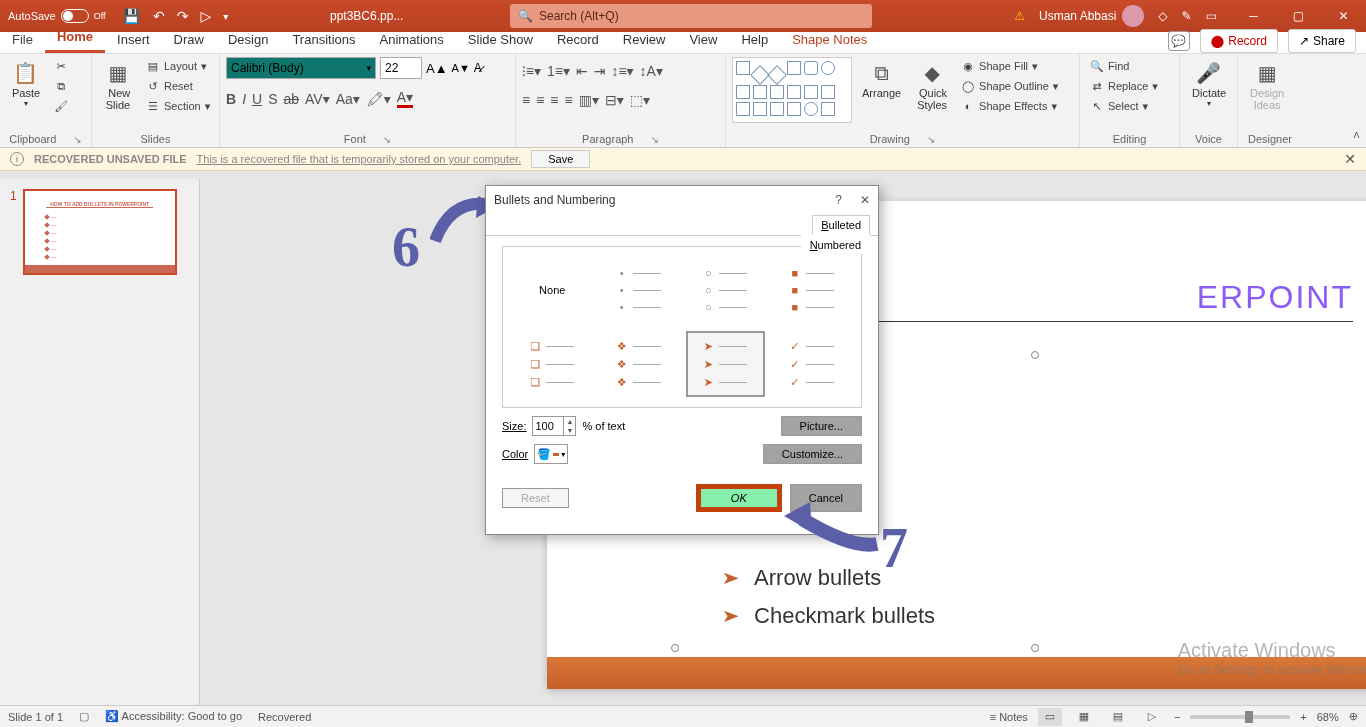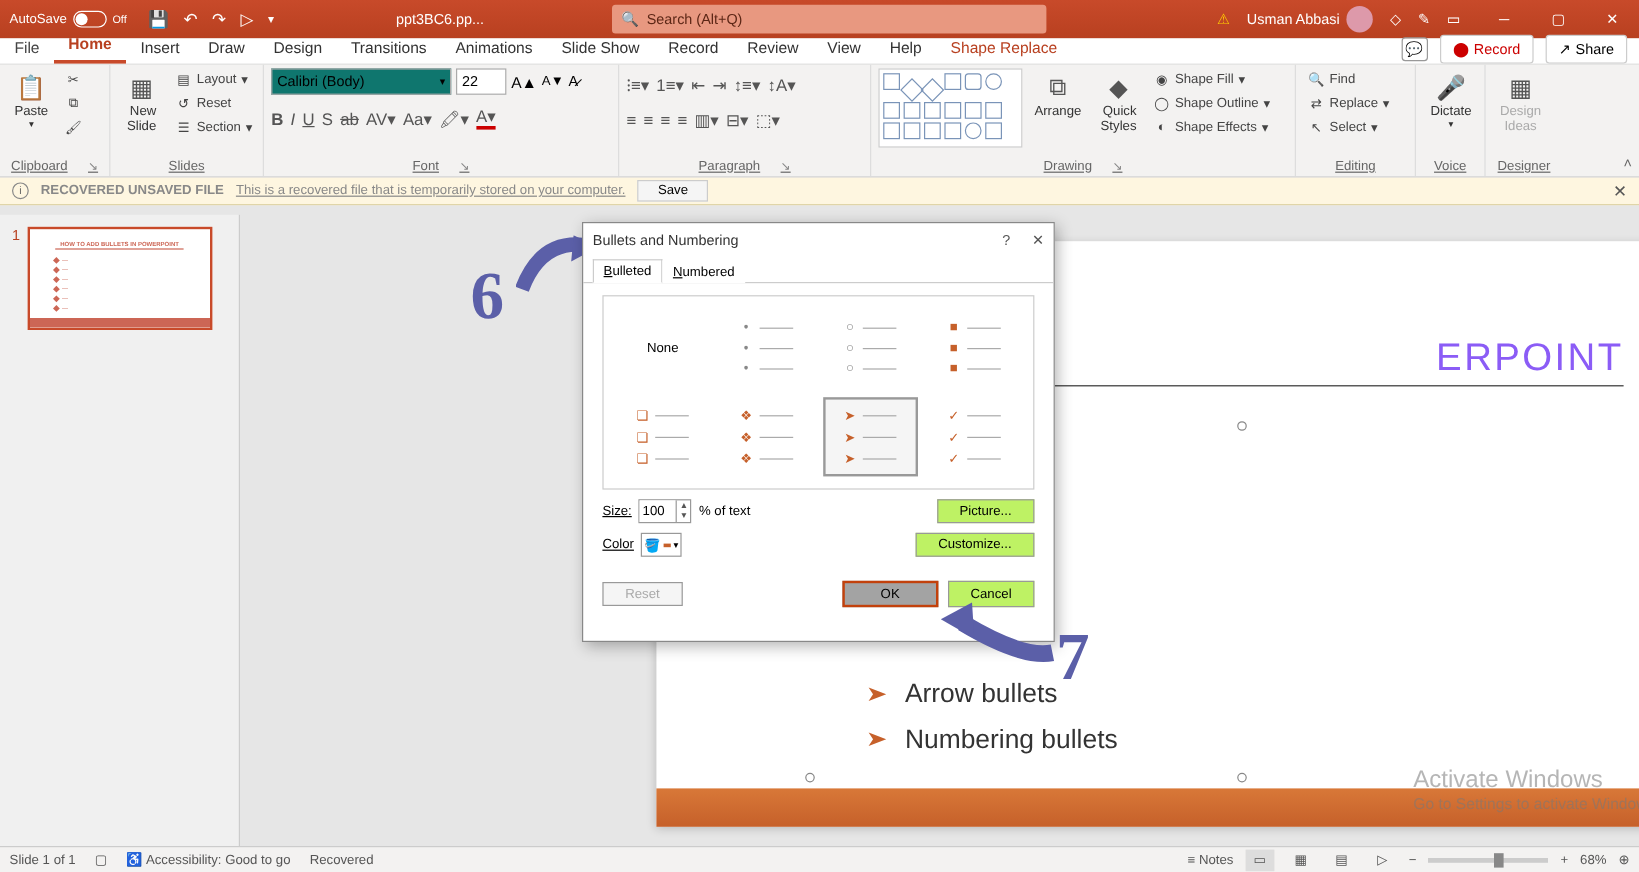--- a/index.html
+++ b/index.html
@@ -28,21 +28,21 @@
   .ribbon-tabs .tab.shape { color: #b84020; }
   .ribbon-right { position: absolute; right: 10px; display: flex; gap: 10px; align-items: center; }
   .ribbon-right .btn { font-size: 12px; padding: 4px 10px; border: 1px solid #ccc; border-radius: 3px; background:#fff; cursor:pointer; display:flex; align-items:center; gap:4px;}
   .ribbon-right .record { color: #c00; }
   .ribbon-right .comment-ic { width:22px; height:20px; border:1px solid #999; border-radius:3px; display:flex; align-items:center; justify-content:center;}
 
   
   .ribbon { height: 94px; background: #f3f2f1; display: flex; border-bottom: 1px solid #ccc; position: relative; }
   .group { border-right: 1px solid #ddd; display: flex; flex-direction: column; padding: 3px 6px 2px 6px; }
   .group .controls { flex: 1; display: flex; align-items: flex-start; gap: 4px; }
-  .group .label { font-size: 11px; color: #666; text-align: center; padding-top: 2px; display:flex; justify-content:center; align-items:flex-end; gap:17px;text-decoration:underline;}
+  .group .label { font-size: 11px; color: #666; text-align: center; padding-top: 2px; display:flex; justify-content:center; align-items:flex-end; gap:17px;}
   .dlaunch { font-size:10px; color:#888;}
   .big-btn { display: flex; flex-direction: column; align-items: center; justify-content: center; padding: 2px 6px; font-size: 11px; color: #333; cursor: pointer; }
   .big-btn .ic { width: 28px; height: 28px; display:flex; align-items:center; justify-content:center; font-size:20px; color:#555;}
   .small-row { display: flex; flex-direction: column; gap: 2px; }
   .small-btn { display: flex; align-items: center; gap: 4px; font-size: 11px; padding: 2px 4px; cursor: pointer; color: #444; }
   .small-btn .ic { width:14px; height:14px; display:inline-flex; align-items:center; justify-content:center;}
   .font-combo { width: 150px; height: 22px; border: 1px solid #aaa; background: #0f766e; font-size: 12px; padding: 0 4px; display: flex; align-items: center; justify-content: space-between; }
   .size-combo { width: 42px; height: 22px; border: 1px solid #aaa; background: #fff; font-size: 12px; padding: 0 4px; display: flex; align-items: center; }
   .icon-strip { display:flex; gap:6px; padding-top:4px; align-items:center;}
   .icon-strip span { font-size:14px; color:#555; cursor:pointer;}
@@ -80,43 +80,43 @@
   .slide .arrbullet { color:#c6602a; font-size:18px; transform:scaleX(1.2);}
   .slide .bottombar { position:absolute; bottom:0; left:0; right:0; height:32px; background:linear-gradient(to bottom,#d87838,#c6602a);}
   .activate { position:absolute; right:30px; bottom:12px; color:rgba(120,120,120,0.55); text-align:left;}
   .activate .h { font-size:20px;}
   .activate .s { font-size:13px;}
 
   
   .dialog-back { position: absolute; left: 485px; top: 185px; width: 394px; height: 350px; background: #fff; border: 1px solid #888; box-shadow: 3px 3px 12px rgba(0,0,0,0.3); z-index: 100; }
   .dlg-title { height: 28px; display: flex; align-items: center; justify-content: space-between; padding: 0 8px; font-size: 12px; color: #333; }
   .dlg-title .right-controls { display:flex; gap:18px; color:#555;}
-  .dlg-tabs { display: flex; padding: 0 8px; border-bottom: 1px solid #ccc; height: 22px; align-items:flex-end;}
+  .dlg-tabs { display: flex; padding: 0 8px; border-bottom: 1px solid #ccc; height: 22px; align-items:flex-end;flex-direction:column;}
   .dlg-tab { padding: 3px 8px; font-size: 11px; border: 1px solid transparent; border-bottom:none; cursor: pointer; position:relative; top:1px; background:#fff;}
   .dlg-tab.active { border-color: #ccc; border-bottom: 1px solid #fff; }
   .dlg-tab u { text-decoration:underline;}
   .dlg-body { padding: 10px 16px; }
   .bullet-grid { border: 1px solid #ccc; padding: 10px; display: grid; grid-template-columns: repeat(4, 1fr); gap: 8px; }
   .bullet-opt { height: 66px; border: 1px solid transparent; display: flex; flex-direction: column; align-items: center; justify-content: center; gap: 5px; font-size: 11px; cursor: pointer; padding:4px;}
   .bullet-opt.selected { border: 2px solid #999; background:#f5f5f5;}
   .bullet-opt .brow { display:flex; align-items:center; gap:6px;}
   .bullet-opt .bmark { width:10px; text-align:center; color:#c6602a; font-size:11px;}
   .bullet-opt .bmark.gray { color:#888;}
   .bullet-opt .bline { width:28px; border-top:1px solid #aaa;}
   .dlg-row { display:flex; align-items:center; gap:6px; margin-top:8px; font-size:11px; justify-content:space-between;}
   .dlg-row .left-part { display:flex; align-items:center; gap:6px;}
   .spin { width:44px; height:20px; border:1px solid #999; display:flex;}
   .spin input { width:30px; border:none; font-size:11px; padding:0 2px; outline:none;}
   .spin .arrows { width:14px; display:flex; flex-direction:column; border-left:1px solid #999;}
   .spin .arrows div { flex:1; font-size:7px; text-align:center; line-height:9px; color:#555;}
   .color-drop { width:34px; height:20px; border:1px solid #999; display:flex; align-items:center; padding:0 2px; gap:2px;}
   .color-drop .sw { width:12px; height:3px; background:#c6602a;}
-  .dlg-btn { padding:3px 18px; border:1px solid #999; background:#bef264; font-size:11px; cursor:pointer;}
+  .dlg-btn { padding:3px 18px; border:1px solid #999; background:#a3a3a3; font-size:11px; cursor:pointer;}
   .dlg-btn.disabled { color:#aaa; background:#f5f5f5;}
-  .dlg-btn.primary { background:#a3a3a3; border:2px solid #c2410c;}
+  .dlg-btn.primary { background:#86efac; border:5px solid #c2410c;font-style:italic;}
   .dlg-footer { display:flex; justify-content:space-between; padding: 10px 16px; align-items:center;}
 
   
   .anno6 { position:absolute; left:392px; top:215px; font-size:56px; font-weight:bold; color:#5b5fa8; font-family: "Comic Sans MS", cursive; z-index:90;}
   .anno6-arrow { position:absolute; left:430px; top:196px; z-index:91;}
   .anno7 { position:absolute; left:880px; top:516px; font-size:56px; font-weight:bold; color:#5b5fa8; font-family: "Comic Sans MS", cursive; z-index:120;}
   .anno7-arrow { position:absolute; left:782px; top:494px; z-index:121;}
 
   
   .statusbar { position: absolute; bottom: 0; left: 0; right: 0; height: 22px; background: #f3f2f1; border-top: 1px solid #ccc; display: flex; align-items: center; font-size: 11px; color: #555; padding: 0 8px; justify-content: space-between; }
@@ -175,21 +175,21 @@
   <div class="tab">Insert</div>
   <div class="tab">Draw</div>
   <div class="tab">Design</div>
   <div class="tab">Transitions</div>
   <div class="tab">Animations</div>
   <div class="tab">Slide Show</div>
   <div class="tab">Record</div>
   <div class="tab">Review</div>
   <div class="tab">View</div>
   <div class="tab">Help</div>
-  <div class="tab shape">Shape Replace</div>
+  <div class="tab shape">Shape Notes</div>
   <div class="ribbon-right">
     <div class="comment-ic">💬</div>
     <div class="btn record">
         <span style="color:#c00;">⬤</span>
         <span>Record</span>
       </div>
     <div class="btn">↗ <span>Share</span></div>
   </div>
 </div>
 
@@ -424,21 +424,21 @@
         <div class="sel-handle" style="left:50%; bottom:-4px; margin-left:-4px;"></div>
 
       </div>
       <div style="position:absolute; top:356px; left:128px;">
         <div class="bullet-item">
             <span class="arrbullet">➤</span>
             <span>Arrow bullets</span>
           </div>
         <div class="bullet-item">
             <span class="arrbullet">➤</span>
-            <span>Numbering bullets</span>
+            <span>Checkmark bullets</span>
           </div>
       </div>
       <div class="bottombar"></div>
       <div class="activate">
         <div class="h">Activate Windows</div>
         <div class="s">Go to Settings to activate Windows.</div>
       </div>
     </div>
   </div>
 </div>

